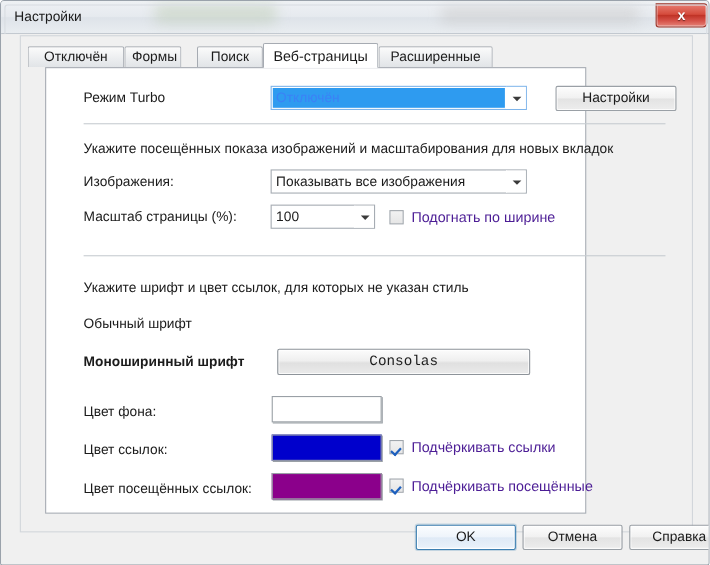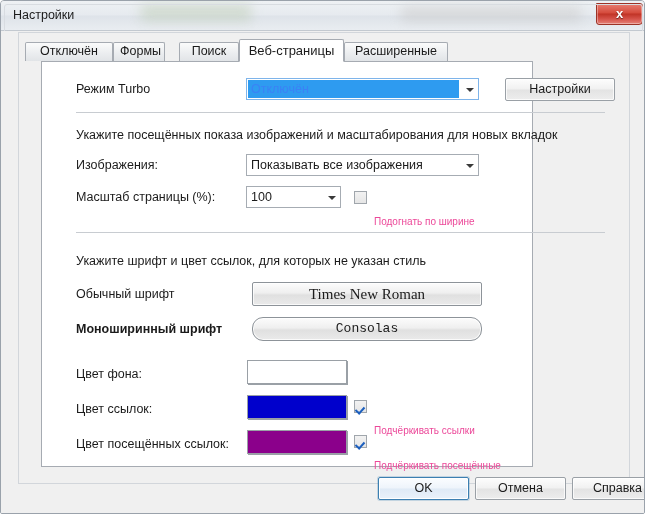--- a/index.html
+++ b/index.html
@@ -230,21 +230,21 @@
     box-shadow: inset 0 0 0 1px #ffffff, 0 0 0 1px rgba(60,127,177,0.25);
     background: linear-gradient(to bottom, #fbfdff 0%, #eef4fb 48%, #dfeaf6 52%, #eaf2fa 100%);
   }
   .btn.font-btn {
     height: 24px;
     line-height: 22px;
     background: linear-gradient(to bottom, #fcfcfc 0%, #efefef 45%, #e0e0e0 55%, #eaeaea 100%);
     border: 1px solid #8d9399;
   }
   .btn-serif { font-family: "Liberation Serif", serif; font-size: 15px; }
-  .btn-mono  { font-family: "Liberation Mono", monospace; font-size: 13px; border-radius: 11px; }
+  .btn-mono  { font-family: "Liberation Mono", monospace; font-size: 13px; }
 
   
   .cb {
     position: absolute;
     cursor: pointer;
     white-space: nowrap;
   }
   .cb-box {
     position: absolute;
     left: 0; top: 2px;
@@ -257,24 +257,23 @@
     position: absolute;
     left: 2px; top: 4px;
     width: 4px; height: 7px;
     border: solid #1c5fbe;
     border-width: 0 2px 2px 0;
     transform: rotate(42deg);
   }
   .cb-label {
     position: absolute;
     left: 20px; top: 0;
-    font-size: 10px;
-    color: #ec4899;
+    font-size: 13px;
+    color: #4c1d95;
     line-height: 17px;
-    margin-top: 24px;
   }
 
   
   .swatch {
     position: absolute;
     width: 100px; height: 24px;
     border: 1px solid #9aa0a6;
     box-shadow: 1px 1px 0 0 #9aa0a6;
     cursor: pointer;
   }
@@ -349,21 +348,20 @@
     <div class="cb" style="left:312px; top:127px;">
       <div class="cb-box"></div>
       <div class="cb-label">Подогнать по ширине</div>
     </div>
 
     <div class="separator" style="left:34px; top:170px; width:529px;"></div>
 
     <div class="section-note" style="left:34px; top:192px;">Укажите шрифт и цвет ссылок, для которых не указан стиль</div>
 
     <div class="lbl" style="left:34px; top:225px;">Обычный шрифт</div>
-    <div class="btn font-btn btn-serif" style="left:210px; top:220px; width:230px;">Times New Roman</div>
 
     <div class="lbl" style="left:34px; top:260px;font-weight:bold;">Моноширинный шрифт</div>
     <div class="btn font-btn btn-mono" style="left:210px; top:255px; width:230px;">Consolas</div>
 
     <div class="lbl" style="left:34px; top:305px;">Цвет фона:</div>
     <div class="swatch" style="left:205px; top:298px; background:#ffffff;"></div>
 
     <div class="lbl" style="left:34px; top:340px;">Цвет ссылок:</div>
     <div class="swatch" style="left:205px; top:333px; background:#0000cc;"></div>
     <div class="cb" style="left:312px; top:336px;">

